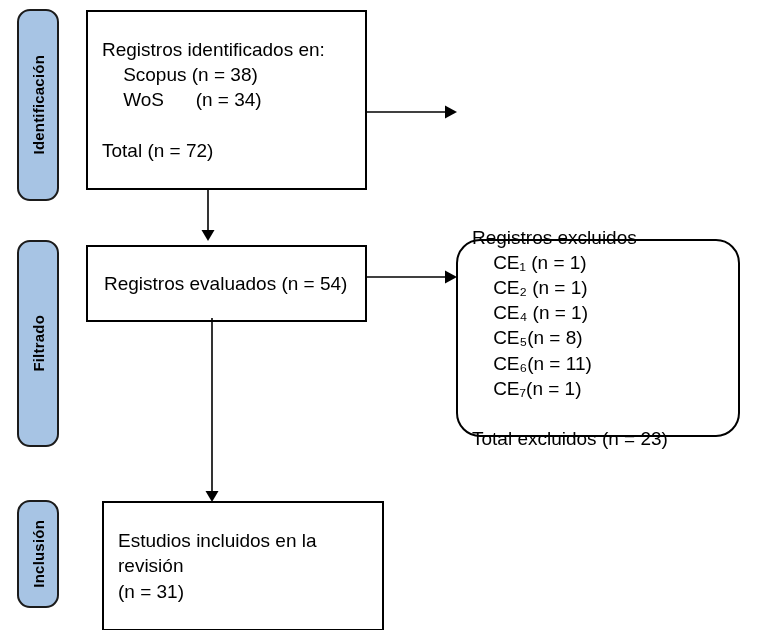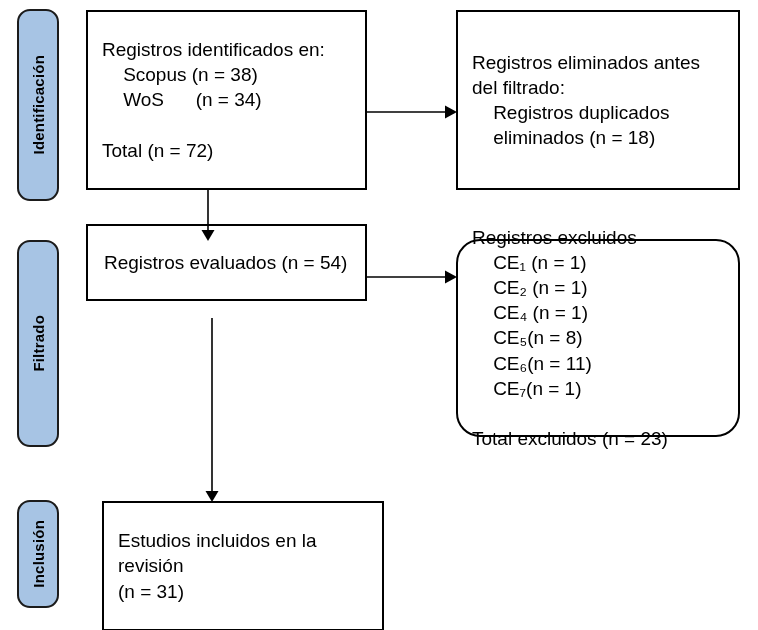--- a/index.html
+++ b/index.html
@@ -91,27 +91,22 @@
   </div>
 
   <div class="flow-box" style="left:86px; top:10px; width:281px; height:180px;">
     <div class="box-text">Registros identificados en:
     Scopus (n = 38)
     WoS      (n = 34)
 
 Total (n = 72)</div>
   </div>
 
-  <div class="flow-box" style="left:456px; top:10px; width:284px; height:180px;">
-    <div class="box-text">Registros eliminados antes del filtrado:
-    Registros duplicados
-    eliminados (n = 18)</div>
-  </div>
 
-  <div class="flow-box center-text" style="left:86px; top:224px; width:281px; height:77px;">
+  <div class="flow-box center-text" style="left:86px; top:245px; width:281px; height:77px;">
     <div class="box-text">Registros evaluados (n = 54)</div>
   </div>
 
   <div class="flow-box" style="left:456px; top:239px; width:284px; height:198px;border-radius:24px;">
     <div class="box-text">Registros excluidos
     CE₁ (n = 1)
     CE₂ (n = 1)
     CE₄ (n = 1)
     CE₅(n = 8)
     CE₆(n = 11)

